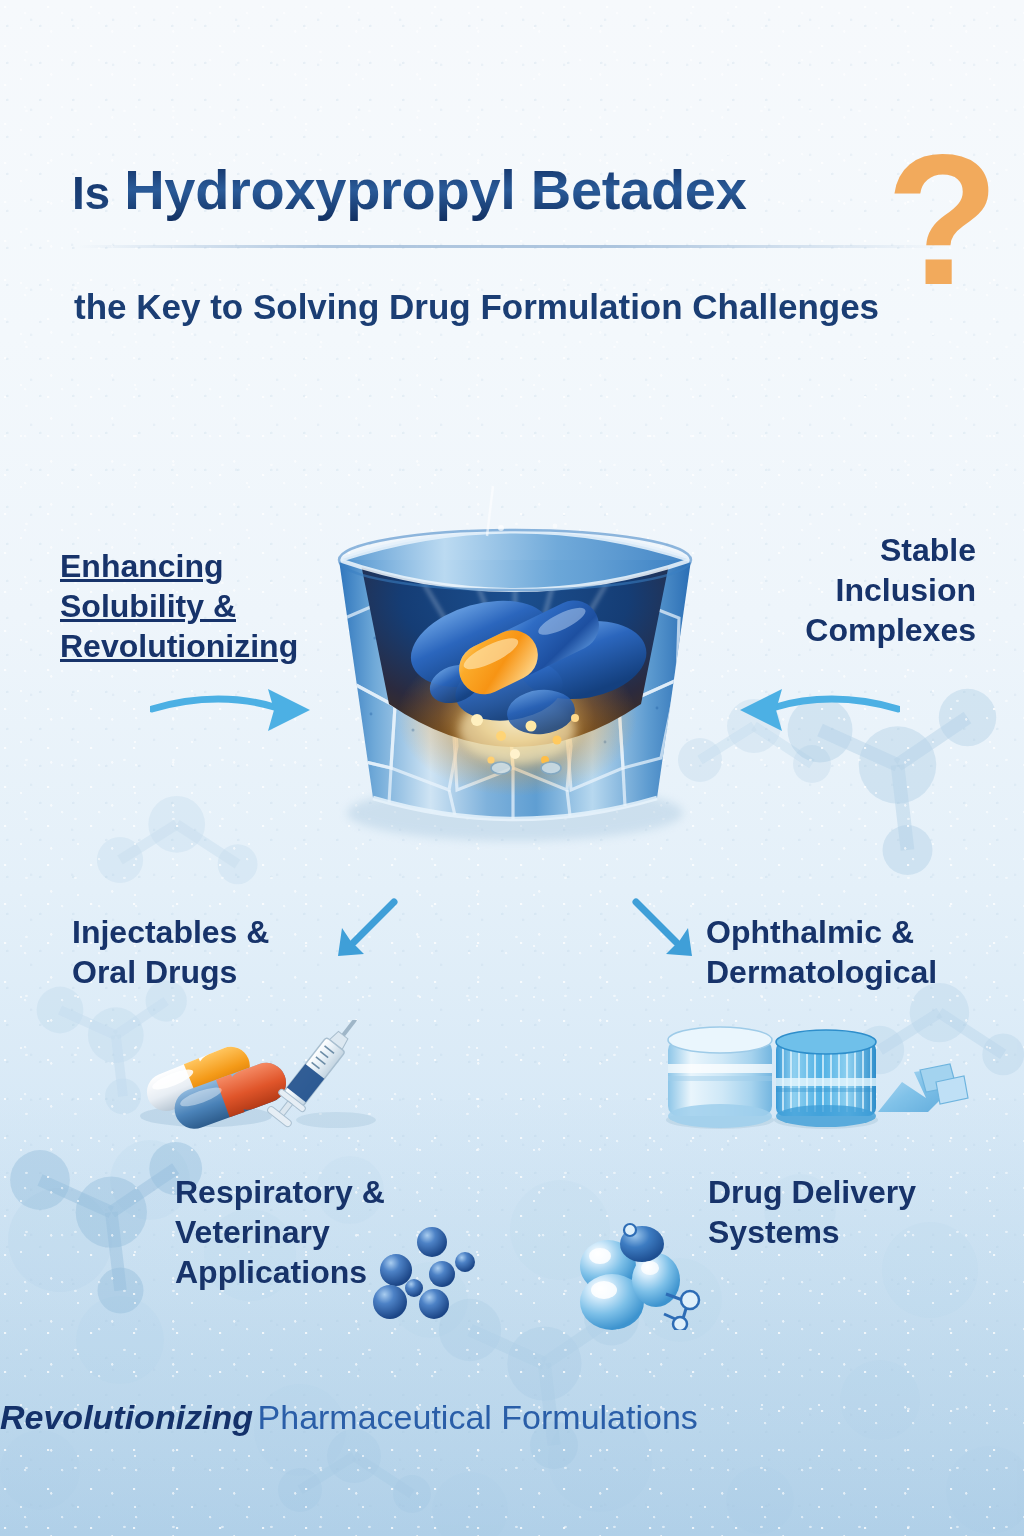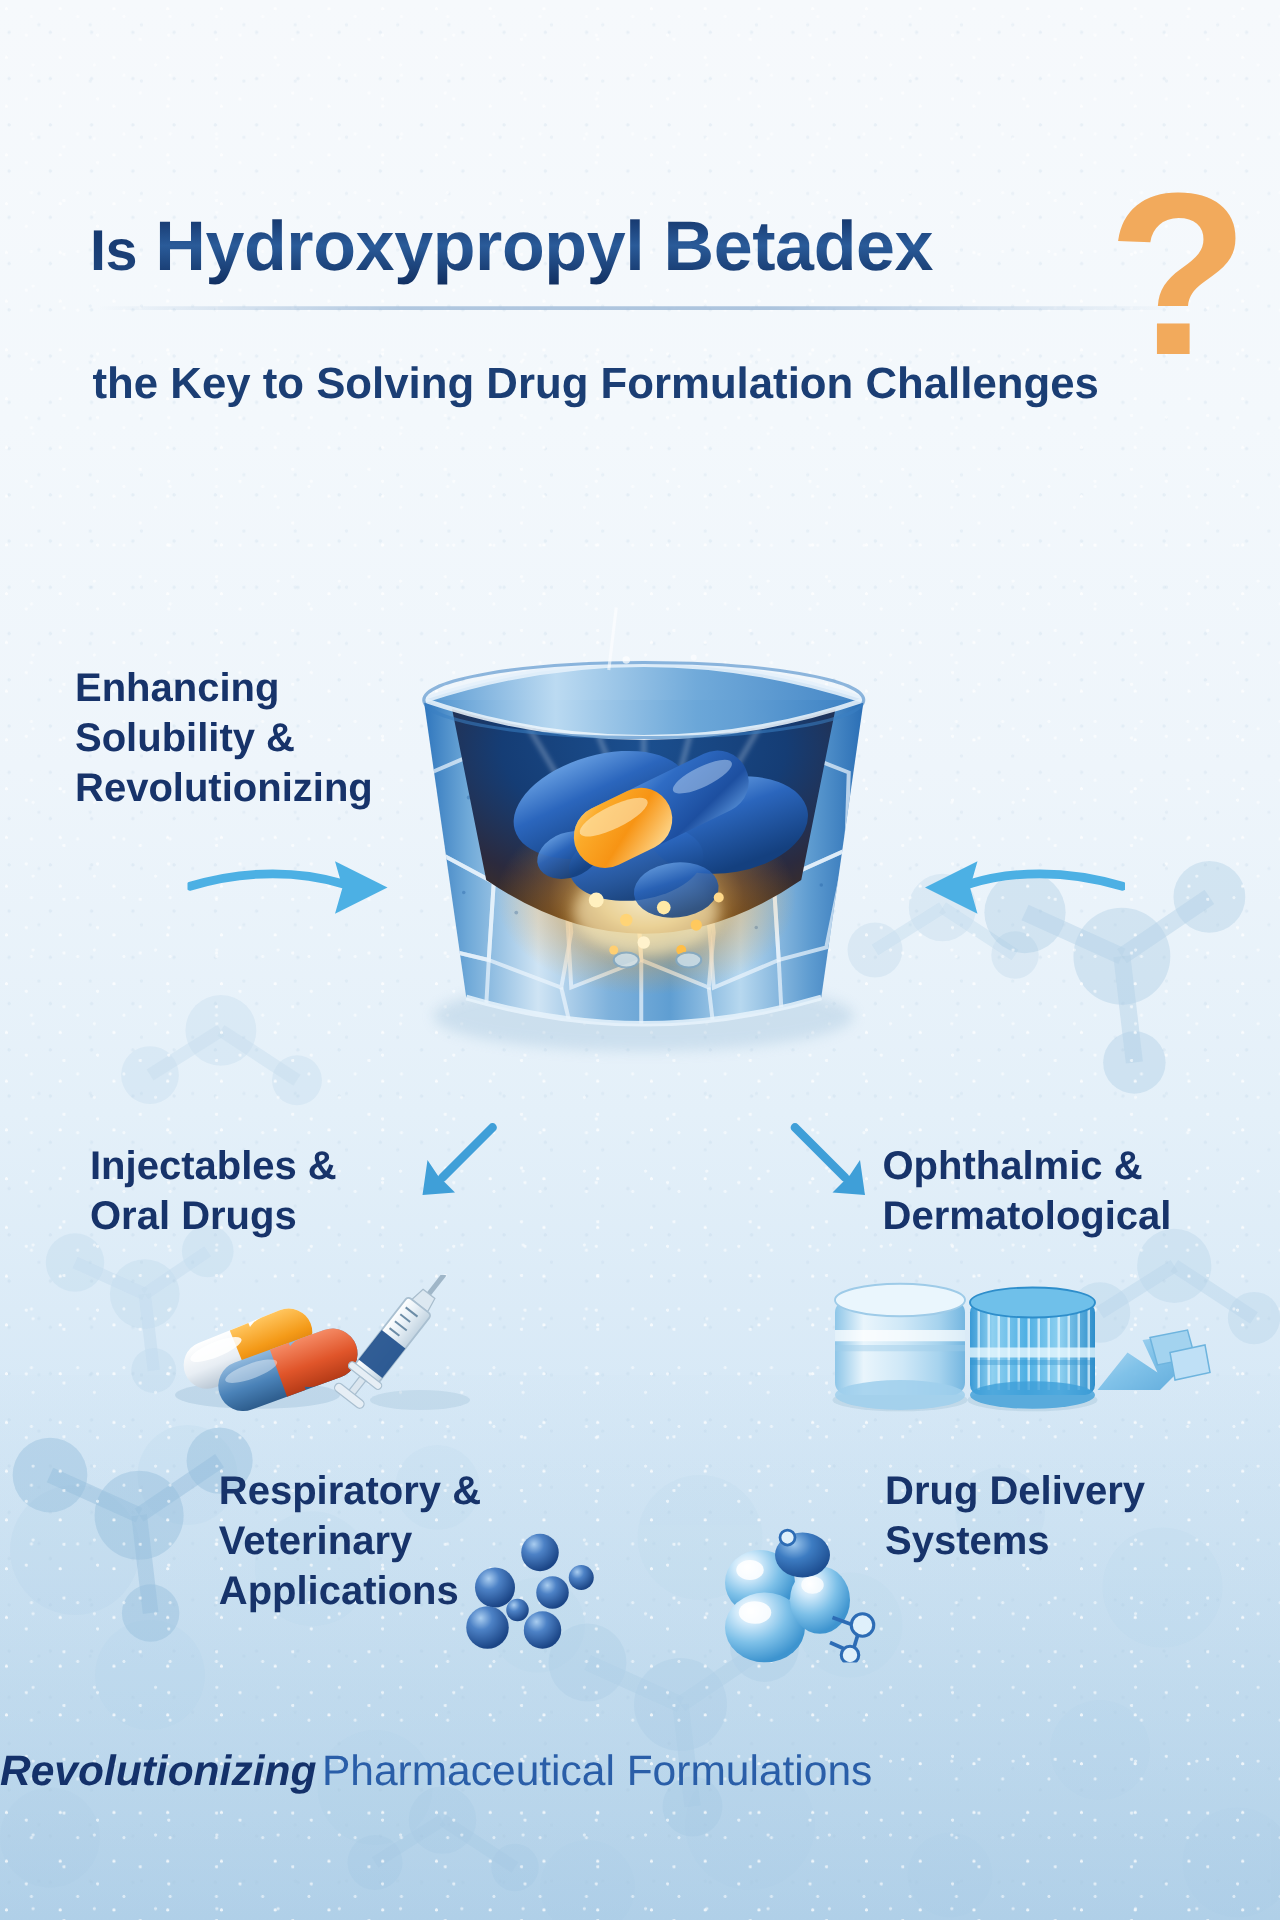--- a/index.html
+++ b/index.html
@@ -44,21 +44,21 @@
     pointer-events:none;
   }
 
   
   #watermark{ position:absolute; inset:0; pointer-events:none; }
 
   
   .head{ position:absolute; left:0; top:0; width:1024px; }
   .title-l1{
     position:absolute; left:72px; top:158px;
-    font-size:53px; line-height:78px; letter-spacing:-.3px;
+    font-size:53px; line-height:64px; letter-spacing:-.3px;
     white-space:nowrap;
   }
   .t-is{
     font-weight:700; font-size:46px;
     background:linear-gradient(180deg,#13356c,#20477f);
     -webkit-background-clip:text; background-clip:text; color:transparent;
   }
   .t-main{
     font-weight:700; font-size:56px;
     background:linear-gradient(180deg,#0e2a5d 0%,#2a5b99 50%,#112f61 100%);
@@ -191,30 +191,35 @@
   <div class="head">
     <div class="title-l1">
       <span class="t-is">Is</span>
       <span class="t-main">Hydroxypropyl Betadex</span>
     </div>
     <div class="qmark">?</div>
     <div class="hr-soft"></div>
     <div class="title-l2">the Key to Solving Drug Formulation Challenges</div>
   </div>
 
-  <div class="lbl" style="left:60px; top:530px;">
+  <div class="lbl" style="left:60px; top:546px;text-decoration:underline;">
     <div>Enhancing</div>
     <div>Solubility &amp;</div>
     <div>Revolutionizing</div>
   </div>
   <svg class="arrow" style="left:150px; top:675px; width:170px; height:70px;" viewBox="0 0 170 70">
     <path d="M2 34 C48 20, 92 22, 124 32" fill="none" stroke="#4cb0e4" stroke-width="7" stroke-linecap="round"></path>
     <path d="M118 14 L160 35 L118 56 L124 35 Z" fill="#4cb0e4"></path>
   </svg>
 
+  <div class="lbl rt" style="right:48px; top:530px;">
+    <div>Stable</div>
+    <div>Inclusion</div>
+    <div>Complexes</div>
+  </div>
   <svg class="arrow" style="left:730px; top:675px; width:170px; height:70px;" viewBox="0 0 170 70">
     <path d="M168 34 C122 20, 78 22, 46 32" fill="none" stroke="#4cb0e4" stroke-width="7" stroke-linecap="round"></path>
     <path d="M52 14 L10 35 L52 56 L46 35 Z" fill="#4cb0e4"></path>
   </svg>
 
   <div id="cone-wrap">
     <svg viewBox="0 0 420 390" width="420" height="390">
       <defs>
         <linearGradient id="coneBody" x1="0" y1="0" x2="1" y2="0">
           <stop offset="0%" stop-color="#2f76bd"></stop>

